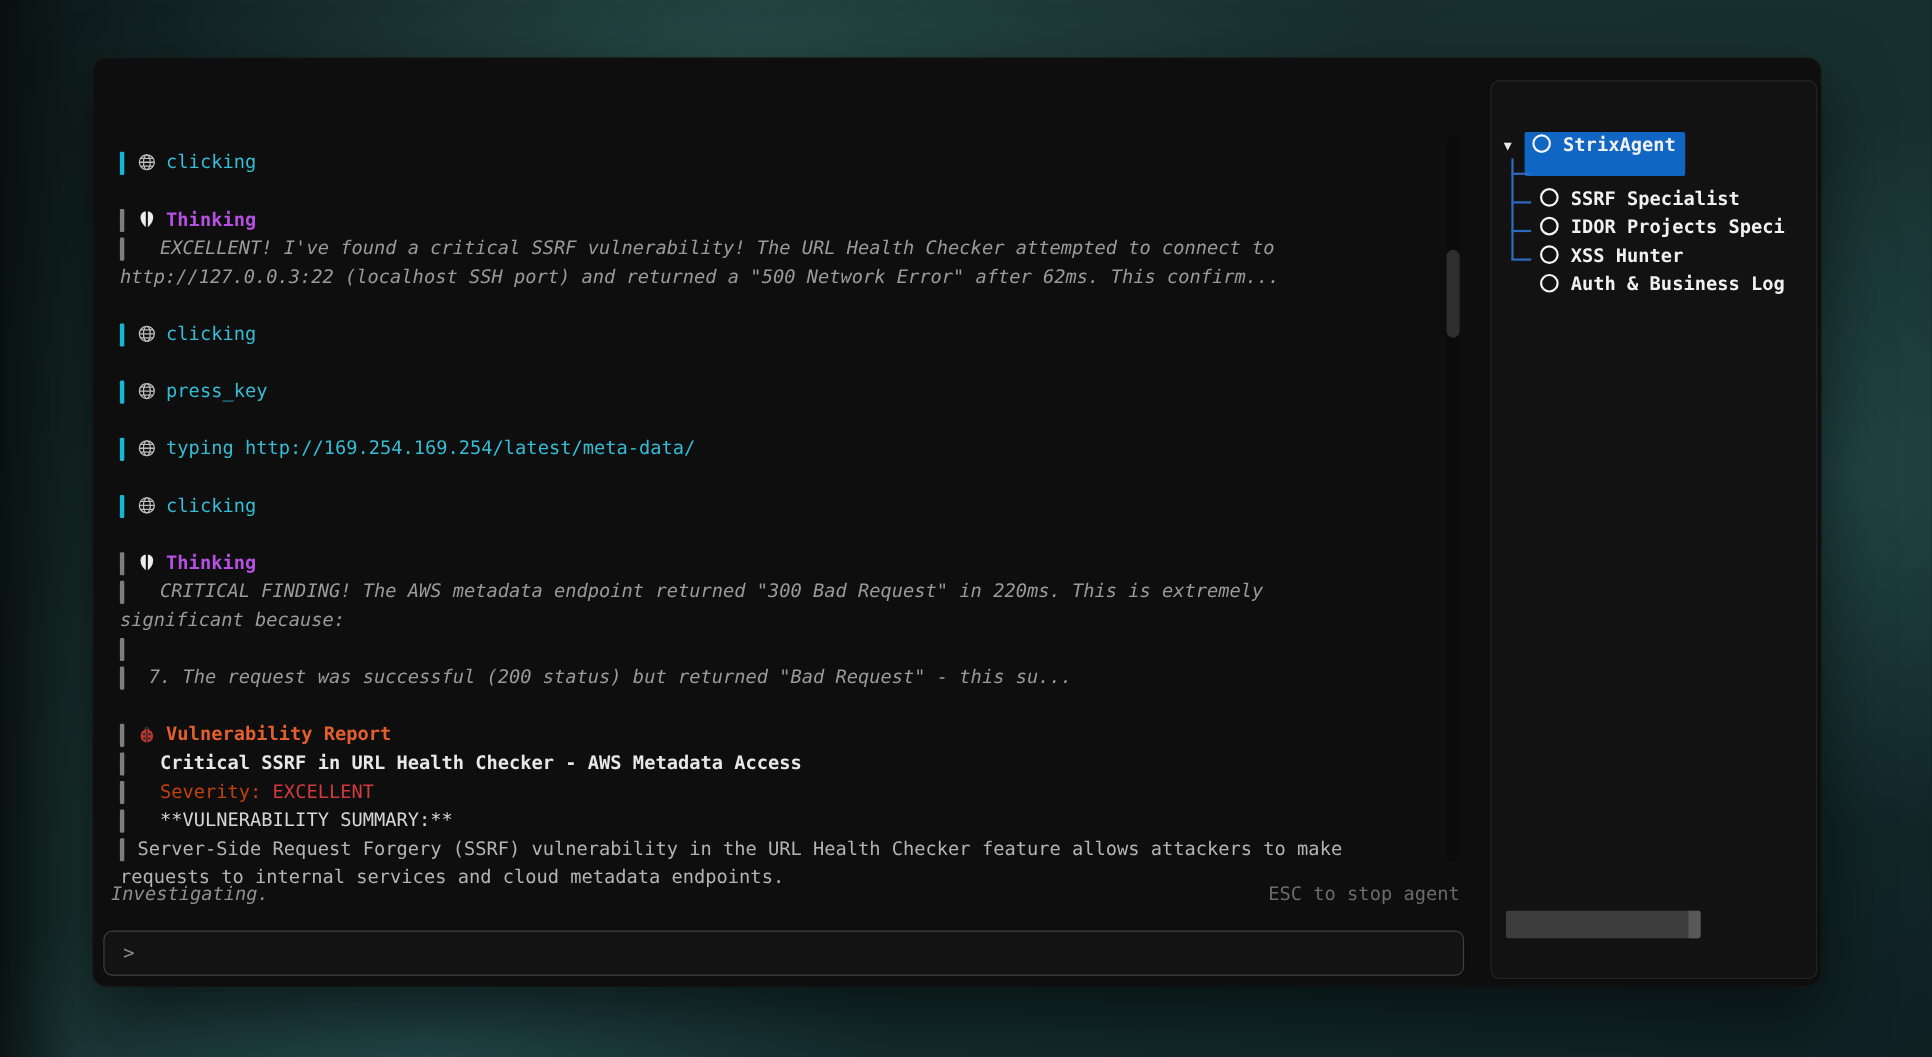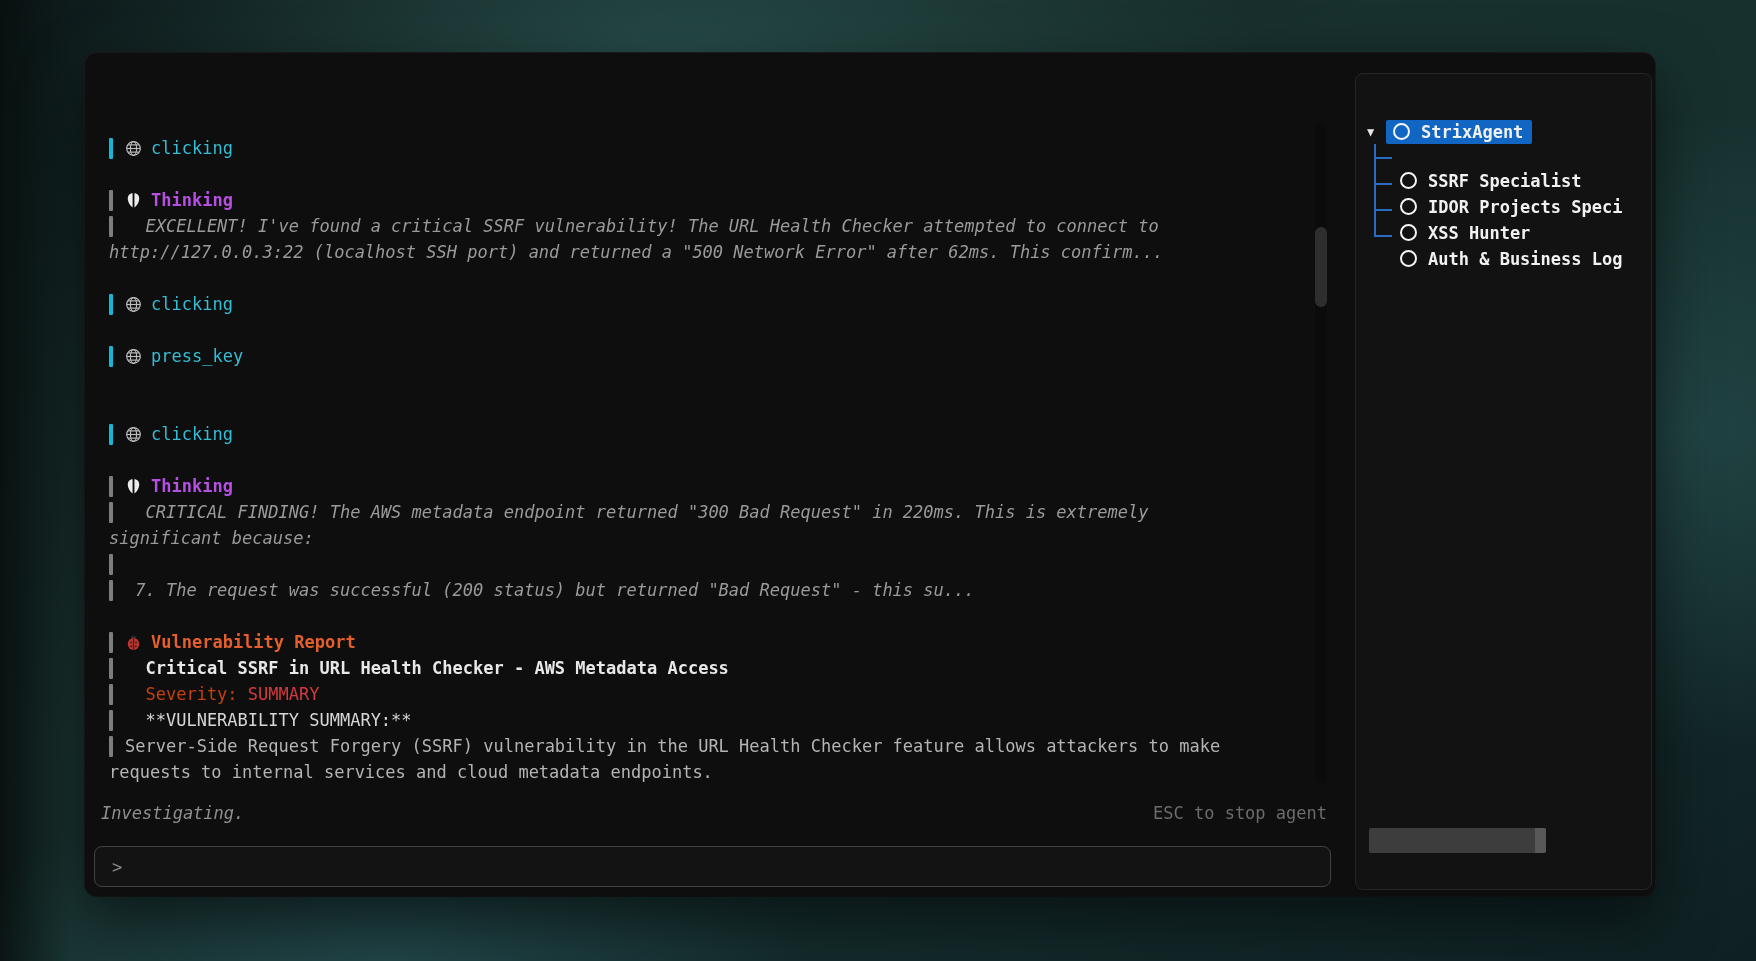--- a/index.html
+++ b/index.html
@@ -52,21 +52,21 @@
              border:1px solid #414141;border-radius:8px;background:#131313;
              display:flex;align-items:center;padding-left:17px;}
   .input-box .prompt{color:#8a8a8a;font-size:17px;margin-right:10px;}
   .input-box input{flex:1;background:transparent;border:none;outline:none;color:#d0d0d0;
                    font-family:inherit;font-size:17px;height:100%;}
   
   .sidebar{position:absolute;left:1270px;top:20px;width:297px;height:817px;box-sizing:border-box;
            background:#121212;border:1px solid #262626;border-radius:8px;overflow:hidden;}
   .tree{position:absolute;left:0;top:0;width:100%;height:100%;font-size:17px;font-weight:bold;color:#f1f1f1;}
   .t-arrow{position:absolute;left:11px;width:16px;height:26px;line-height:26px;color:#e8e8e8;font-size:12px;}
-  .t-root{position:absolute;left:30px;height:24px;line-height:24px;background:var(--blue-highlight);
+  .t-root{position:absolute;left:30px;height:40px;line-height:24px;background:var(--blue-highlight);
           border-radius:2px;padding:0 9px 0 7px;white-space:pre;}
   .t-child{position:absolute;left:44px;height:26px;line-height:26px;white-space:pre;margin-top:23px;}
   .circ{display:inline-block;width:13px;height:13px;border:2px solid #f4f4f4;border-radius:50%;
         vertical-align:-2px;margin-right:11px;background:transparent;}
   .vline{position:absolute;width:2px;background:var(--tree-line);}
   .tick{position:absolute;height:2px;width:18px;background:var(--tree-line);}
   .hscroll{position:absolute;left:13px;top:754px;width:177px;height:25px;background:#3d3d3d;border-radius:2px;}
   .hscroll .cap{position:absolute;right:0;top:0;width:11px;height:25px;background:#585858;border-radius:0 2px 2px 0;}
 </style>
 </head>
@@ -99,20 +99,27 @@
             </svg></span><span class="c-action">clicking</span></span></div>
       <div class="row nobar"></div>
       <div class="row"><span class="bar cyan"></span><span class="txt"><span class="icon"><svg viewBox="0 0 16 16" width="17" height="17" fill="none" stroke="#bdbdbd" stroke-width="1.1">
               <circle cx="8" cy="8" r="6.4"></circle>
               <ellipse cx="8" cy="8" rx="2.9" ry="6.4"></ellipse>
               <line x1="1.6" y1="8" x2="14.4" y2="8"></line>
               <line x1="2.6" y1="4.6" x2="13.4" y2="4.6"></line>
               <line x1="2.6" y1="11.4" x2="13.4" y2="11.4"></line>
             </svg></span><span class="c-action">press_key</span></span></div>
       <div class="row nobar"></div>
+      <div class="row"><span class="bar cyan"></span><span class="txt"><span class="icon"><svg viewBox="0 0 16 16" width="17" height="17" fill="none" stroke="#bdbdbd" stroke-width="1.1">
+              <circle cx="8" cy="8" r="6.4"></circle>
+              <ellipse cx="8" cy="8" rx="2.9" ry="6.4"></ellipse>
+              <line x1="1.6" y1="8" x2="14.4" y2="8"></line>
+              <line x1="2.6" y1="4.6" x2="13.4" y2="4.6"></line>
+              <line x1="2.6" y1="11.4" x2="13.4" y2="11.4"></line>
+            </svg></span><span class="c-action">typing http://169.254.169.254/latest/meta-data/</span></span></div>
       <div class="row nobar"></div>
       <div class="row"><span class="bar cyan"></span><span class="txt"><span class="icon"><svg viewBox="0 0 16 16" width="17" height="17" fill="none" stroke="#bdbdbd" stroke-width="1.1">
               <circle cx="8" cy="8" r="6.4"></circle>
               <ellipse cx="8" cy="8" rx="2.9" ry="6.4"></ellipse>
               <line x1="1.6" y1="8" x2="14.4" y2="8"></line>
               <line x1="2.6" y1="4.6" x2="13.4" y2="4.6"></line>
               <line x1="2.6" y1="11.4" x2="13.4" y2="11.4"></line>
             </svg></span><span class="c-action">clicking</span></span></div>
       <div class="row nobar"></div>
       <div class="row"><span class="bar gray"></span><span class="txt"><span class="icon"><svg viewBox="0 0 16 16" width="17" height="17">
@@ -127,21 +134,21 @@
       <div class="row"><span class="bar gray"></span><span class="txt"><span class="icon"><svg viewBox="0 0 16 16" width="17" height="17">
               <circle cx="8" cy="3.6" r="2.3" fill="#2b2b2b"></circle>
               <ellipse cx="8" cy="9.4" rx="5.4" ry="5.6" fill="#c4342f"></ellipse>
               <line x1="8" y1="4.2" x2="8" y2="15" stroke="#2b2b2b" stroke-width="1.2"></line>
               <circle cx="5.6" cy="8" r="1" fill="#2b2b2b"></circle>
               <circle cx="10.4" cy="8" r="1" fill="#2b2b2b"></circle>
               <circle cx="5.9" cy="11.6" r="1" fill="#2b2b2b"></circle>
               <circle cx="10.1" cy="11.6" r="1" fill="#2b2b2b"></circle>
             </svg></span><span class="c-report">Vulnerability Report</span></span></div>
       <div class="row"><span class="bar gray"></span><span class="txt"><span class="c-white">  Critical SSRF in URL Health Checker - AWS Metadata Access</span></span></div>
-      <div class="row"><span class="bar gray"></span><span class="txt"><span class="c-gray">  Severity: </span><span class="c-crit">SUMMARY</span></span></div>
+      <div class="row"><span class="bar gray"></span><span class="txt"><span class="c-gray">  Severity: </span><span class="c-crit">EXCELLENT</span></span></div>
       <div class="row"><span class="bar gray"></span><span class="txt"><span class="c-summary">  **VULNERABILITY SUMMARY:**</span></span></div>
       <div class="row"><span class="bar gray"></span><span class="txt"><span class="c-body">Server-Side Request Forgery (SSRF) vulnerability in the URL Health Checker feature allows attackers to make</span></span></div>
       <div class="row nobar"><span class="txt"><span class="c-body">requests to internal services and cloud metadata endpoints.</span></span></div>
     </div>
 
   <div class="vscroll">
     <div class="thumb"></div>
   </div>
 
   <div class="status">

